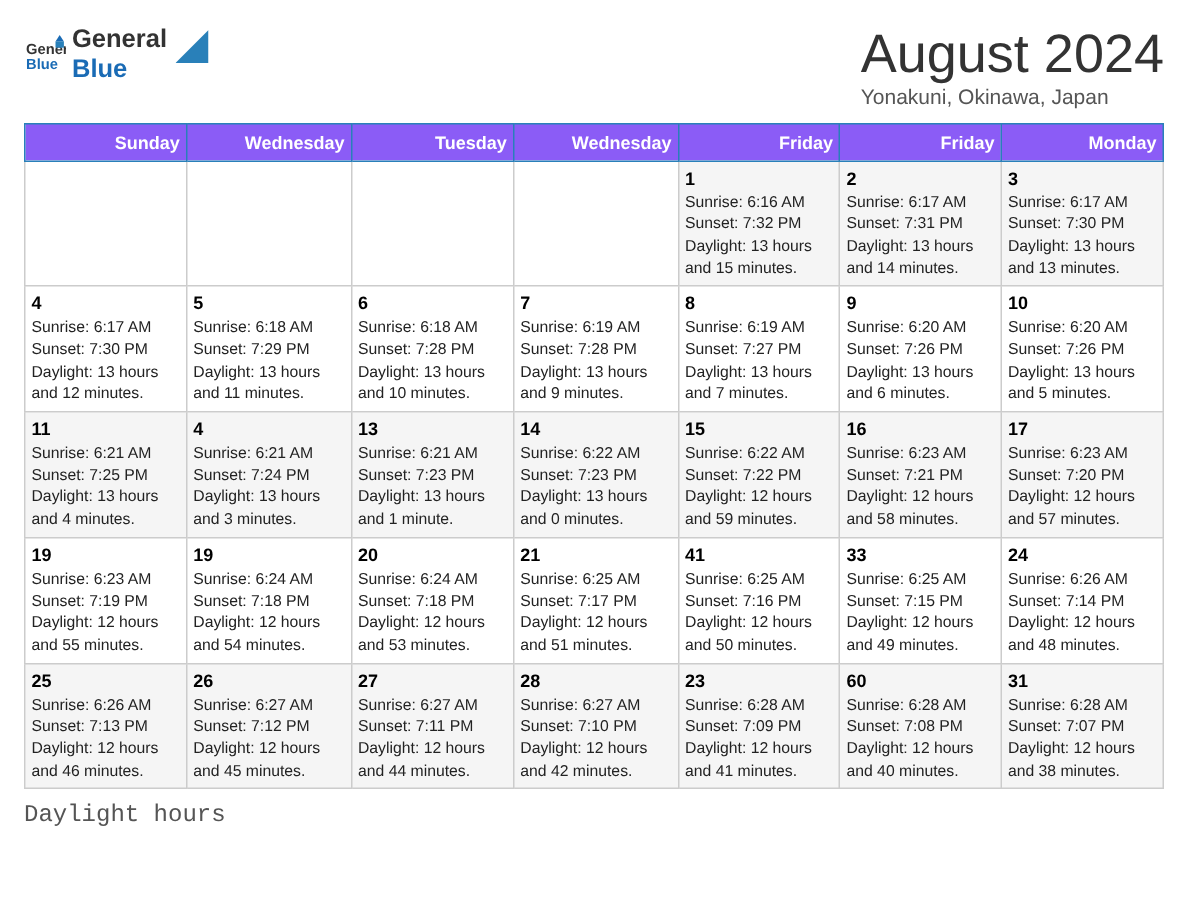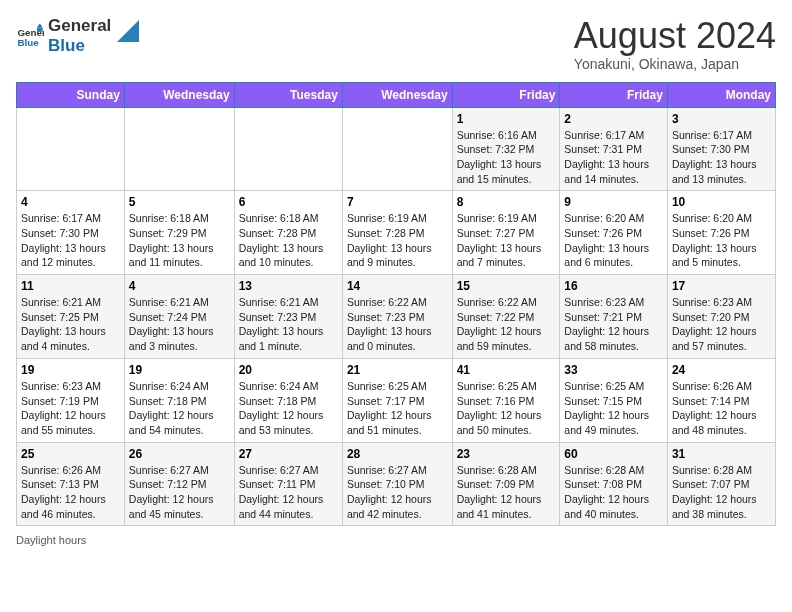--- a/index.html
+++ b/index.html
@@ -69,22 +69,23 @@
       font-size: 12px;
       display: block;
       margin-bottom: 2px;
     }
     .day-info {
       color: #222;
       line-height: 1.4;
     }
     .footer {
       margin-top: 8px;
-      font-size: 11px;
+      font-size: 16px;
       color: #555;
+      font-family: Liberation Mono, monospace;
     }
     .empty-cell {
       background: #fff !important;
     }
   </style>
 </head>
 <body>
 
 <div class="header">
   <div class="logo">

